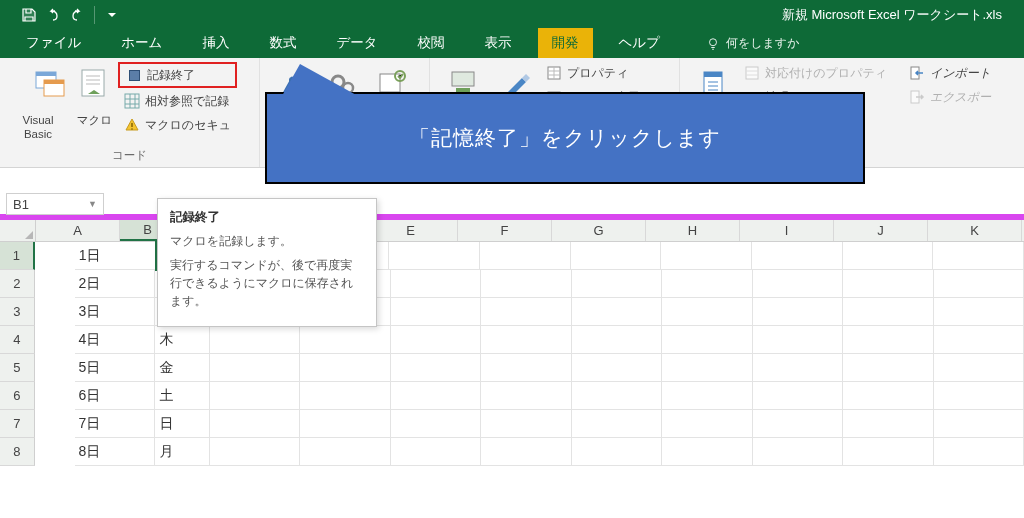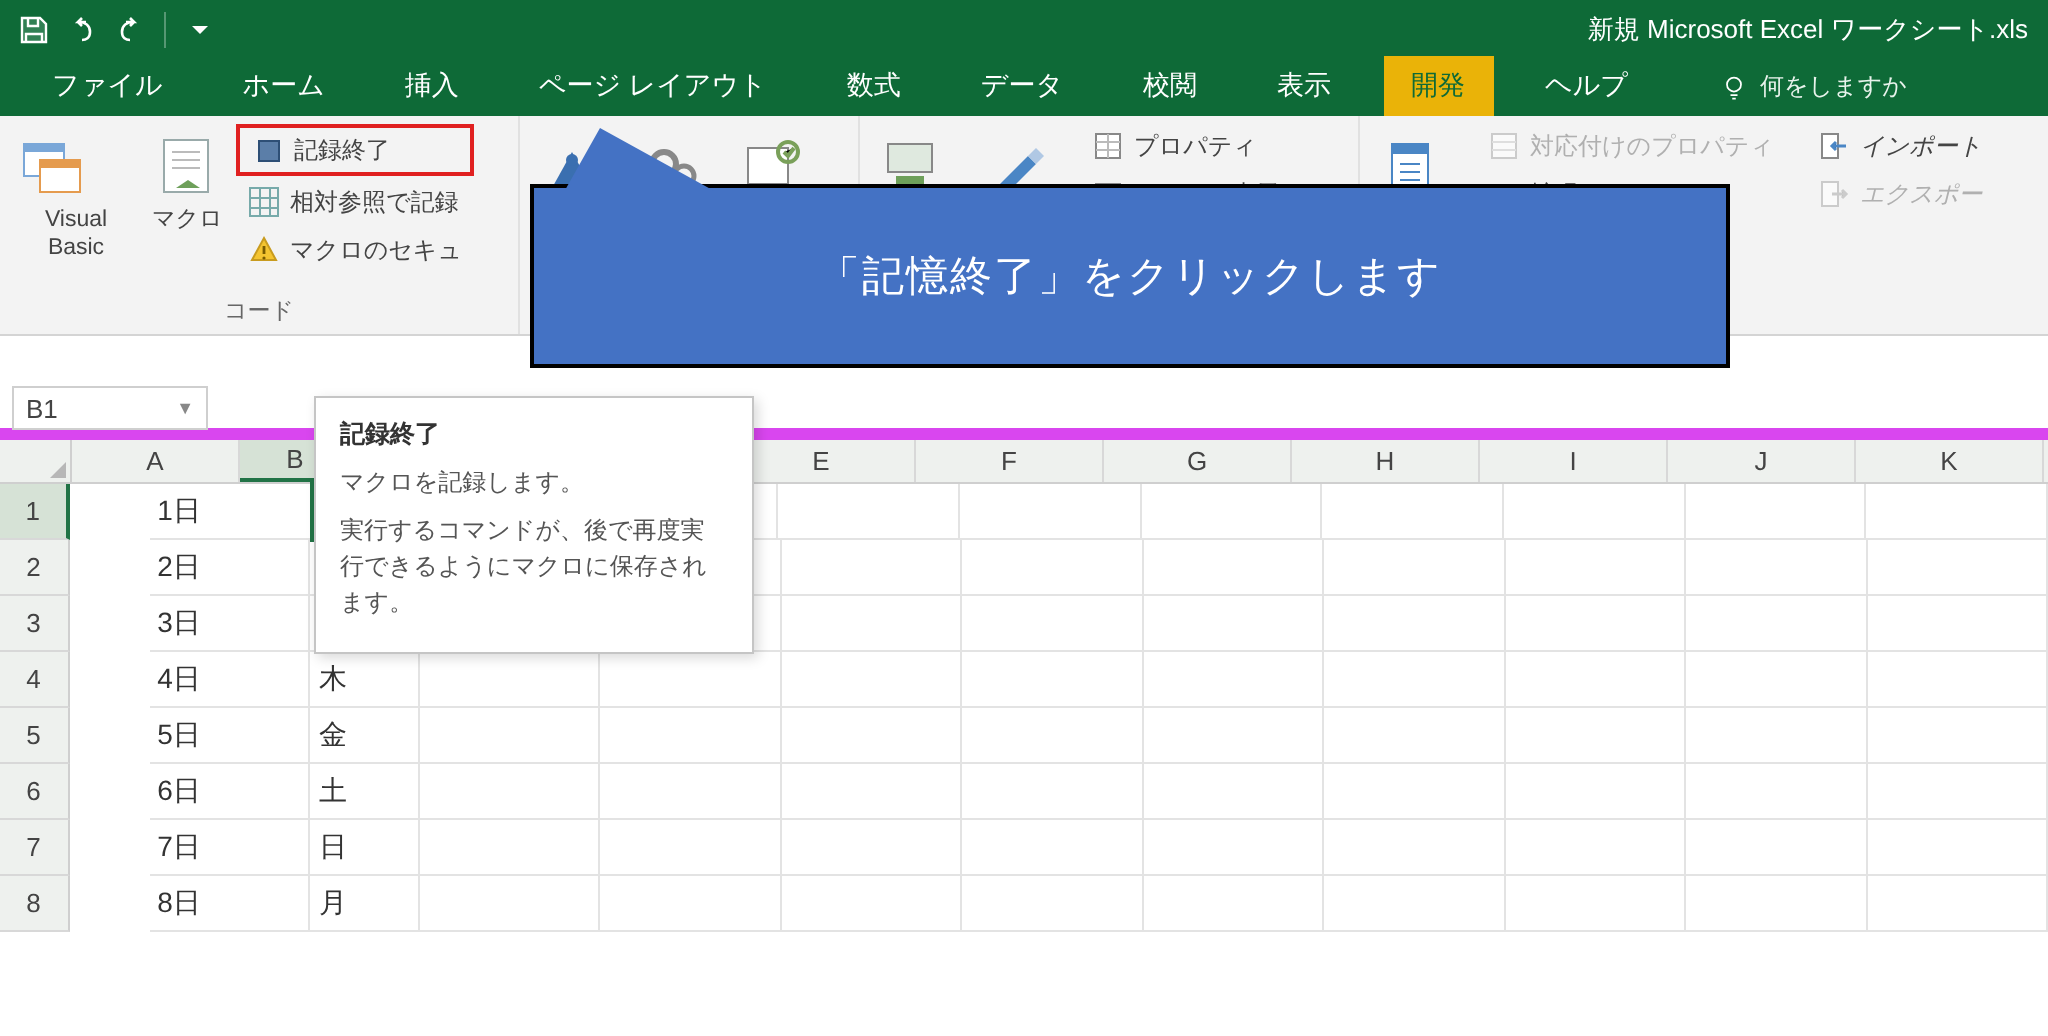--- a/index.html
+++ b/index.html
@@ -1,38 +1,38 @@
 <!DOCTYPE html>
 <html><head>
 <meta charset="utf-8">
 <style>
   * { box-sizing: border-box; margin: 0; padding: 0; font-family: "Meiryo UI", "Yu Gothic UI", sans-serif; }
   body { width: 1024px; height: 518px; overflow: hidden; background: #fff; font-size: 12px; }
 
   
-  .titlebar { height: 30px; background: #0e6a37; color: #fff; display: flex; align-items: center; padding: 0 6px; }
+  .titlebar { height: 30px; background: #0e6a37; color: #fff; display: flex; align-items: center; padding: 0 18px; }
   .qat { display: flex; align-items: center; gap: 2px; }
   .qat .btn { width: 22px; height: 24px; display:flex; align-items:center; justify-content:center; color:#fff; }
   .qat .btn svg { width:16px; height:16px; }
   .qat .sep { width:1px; height:18px; background: rgba(255,255,255,.3); margin:0 4px; }
   .titlebar .title { flex:1; text-align:right; font-size:13px; padding-right:4px; white-space:nowrap; }
 
   
   .tabs { height: 28px; background:#0e6a37; display:flex; align-items:flex-end; color:#fff; padding-left:12px; gap:12px; }
   .tab { padding: 6px 14px 6px; font-size:13.5px; cursor:pointer; }
   .tab.active { background:#eab308; color:#0e6a37; }
   .tellme { display:flex; align-items:center; gap:6px; margin-left:10px; padding:6px 10px; color:#e8f3ec; }
   .tellme svg { width:14px; height:14px; }
 
   
   .ribbon { height: 110px; background:#f3f3f3; border-bottom:1px solid #d4d4d4; display:flex; position:relative; }
   .group { display:flex; flex-direction:column; justify-content:space-between; border-right:1px solid #e1e1e1; padding:4px 6px 2px; }
   .group-body { display:flex; align-items:flex-start; gap:4px; flex:1; }
   .group-label { text-align:center; font-size:11.5px; color:#666; padding:2px 0; }
-  .bigbtn { display:flex; flex-direction:column; align-items:flex-start; width:64px; padding:4px 2px; gap:2px; color:#444; }
+  .bigbtn { display:flex; flex-direction:column; align-items:flex-end; width:64px; padding:4px 2px; gap:12px; color:#444; }
   .bigbtn .ico { width:36px; height:36px; display:flex; align-items:center; justify-content:center; }
   .bigbtn .lbl { font-size:11.5px; text-align:center; line-height:1.2; }
   .stackcol { display:flex; flex-direction:column; gap:2px; }
   .smallbtn { display:flex; align-items:center; gap:5px; height:22px; padding:0 6px; font-size:12px; color:#444; white-space:nowrap; }
   .smallbtn.disabled { color:#b0b0b0; }
   .smallbtn .si { width:16px; height:16px; display:flex; align-items:center; justify-content:center; }
   .smallbtn.redbox { border:2px solid #e02020; padding:0 12px 0 6px; height:26px; }
   .stopicon { width:11px; height:11px; background:#5b7ea8; border:1px solid #2e4f76; }
 
   .dimmed-icon { filter: grayscale(30%) opacity(.55); }
@@ -103,21 +103,20 @@
         </svg>
     </div>
   </div>
   <div class="title">新規 Microsoft Excel ワークシート.xls</div>
 </div>
 
 <div class="tabs">
   <div class="tab">ファイル</div>
   <div class="tab">ホーム</div>
   <div class="tab">挿入</div>
-  <div class="tab">ページ レイアウト</div>
   <div class="tab">数式</div>
   <div class="tab">データ</div>
   <div class="tab">校閲</div>
   <div class="tab">表示</div>
   <div class="tab active">開発</div>
   <div class="tab">ヘルプ</div>
   <div class="tellme">
     <span>
       <svg viewBox="0 0 16 16">
           <circle cx="8" cy="6" r="4" fill="none" stroke="#fff"></circle>

